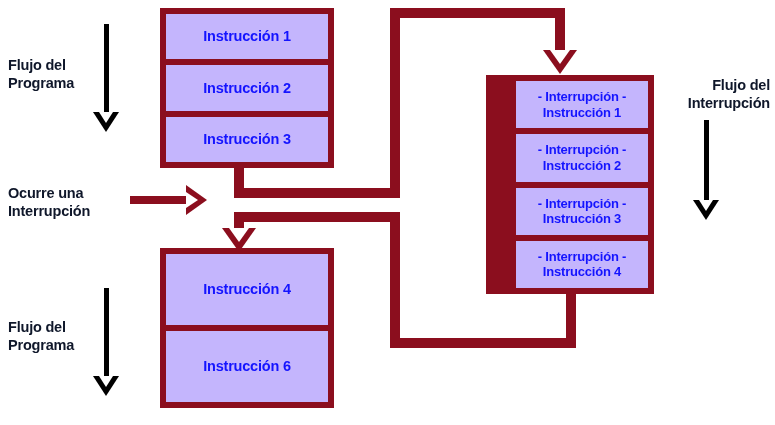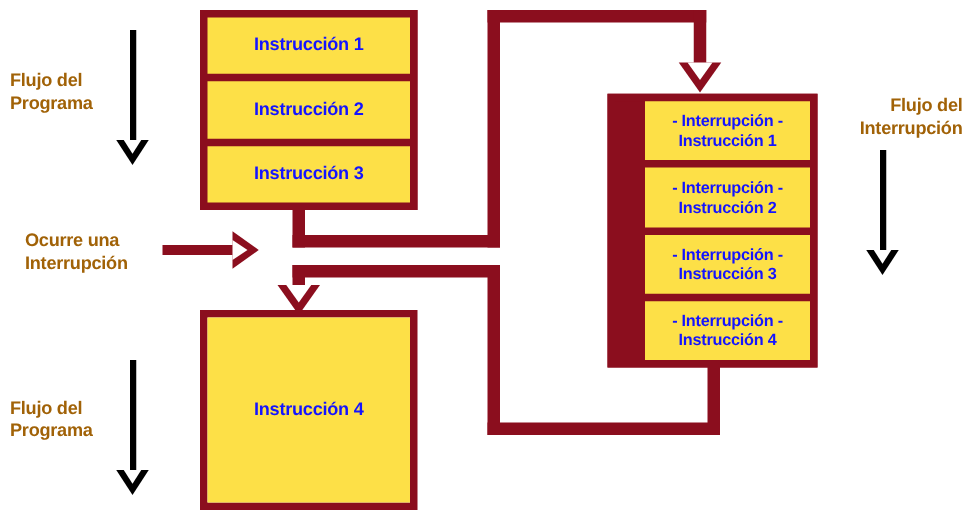--- a/index.html
+++ b/index.html
@@ -21,21 +21,21 @@
     position: absolute;
     box-sizing: border-box;
     border: 6px solid #8B0E1E;
     background: #8B0E1E;
     display: flex;
     flex-direction: column;
     gap: 6px;
   }
   .cell {
     box-sizing: border-box;
-    background: #fde047;
+    background: #c4b5fd;
     flex: 1 1 0;
     display: flex;
     flex-direction: column;
     align-items: center;
     justify-content: center;
     color: #1414FF;
     font-weight: bold;
     font-size: 14.5px;
     line-height: 1.15;
     letter-spacing: -0.2px;
@@ -110,21 +110,21 @@
     left: -7px; top: -20px;
     width: 0; height: 0;
     border-left: 7px solid transparent;
     border-right: 7px solid transparent;
     border-top: 11px solid #ffffff;
   }
 
   
   .label {
     position: absolute;
-    color: #a16207;
+    color: #0f172a;
     font-weight: bold;
     font-size: 14.5px;
     line-height: 1.25;
     letter-spacing: -0.2px;
     white-space: nowrap;
   }
   .label .l2 { display: block; }
   .lab-left  { text-align: left; }
   .lab-right { text-align: right; }
 </style>
@@ -156,20 +156,23 @@
     </div>
     <div class="cell">
       <span>Instrucción 3</span>
     </div>
   </div>
 
   <div class="stack" id="stack-main-bot">
     <div class="cell">
       <span>Instrucción 4</span>
     </div>
+    <div class="cell">
+      <span>Instrucción 6</span>
+    </div>
   </div>
 
   <div class="stack" id="stack-interrupt">
     <div class="cell">
       <span>- Interrupción -</span>
       <span class="l2">Instrucción 1</span>
     </div>
     <div class="cell">
       <span>- Interrupción -</span>
       <span class="l2">Instrucción 2</span>
@@ -184,21 +187,21 @@
     </div>
   </div>
 
   <div class="label lab-left" style="left:8px; top:56px;">
     <span>Flujo del</span>
     <span class="l2">Programa</span>
   </div>
   <div class="blk-shaft" style="left:104px; top:24px; height:92px;"></div>
   <div class="blk-head" style="left:93px; top:112px;"></div>
 
-  <div class="label lab-left" style="left:8px; top:184px;margin-left:12px;">
+  <div class="label lab-left" style="left:8px; top:184px;">
     <span>Ocurre una</span>
     <span class="l2">Interrupción</span>
   </div>
   <div class="seg" style="left:130px; top:196px; width:62px; height:8px;"></div>
   <div class="head-red-right" style="left:186px; top:185px;"></div>
 
   <div class="label lab-left" style="left:8px; top:318px;">
     <span>Flujo del</span>
     <span class="l2">Programa</span>
   </div>

